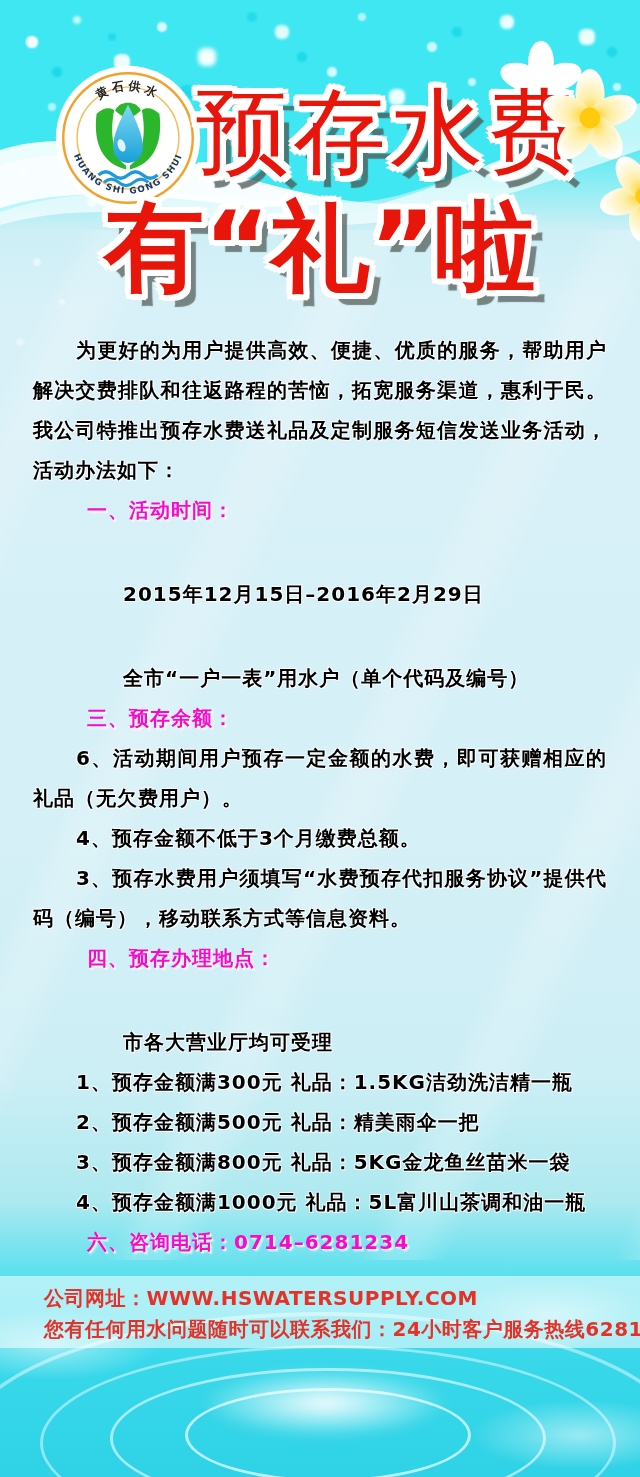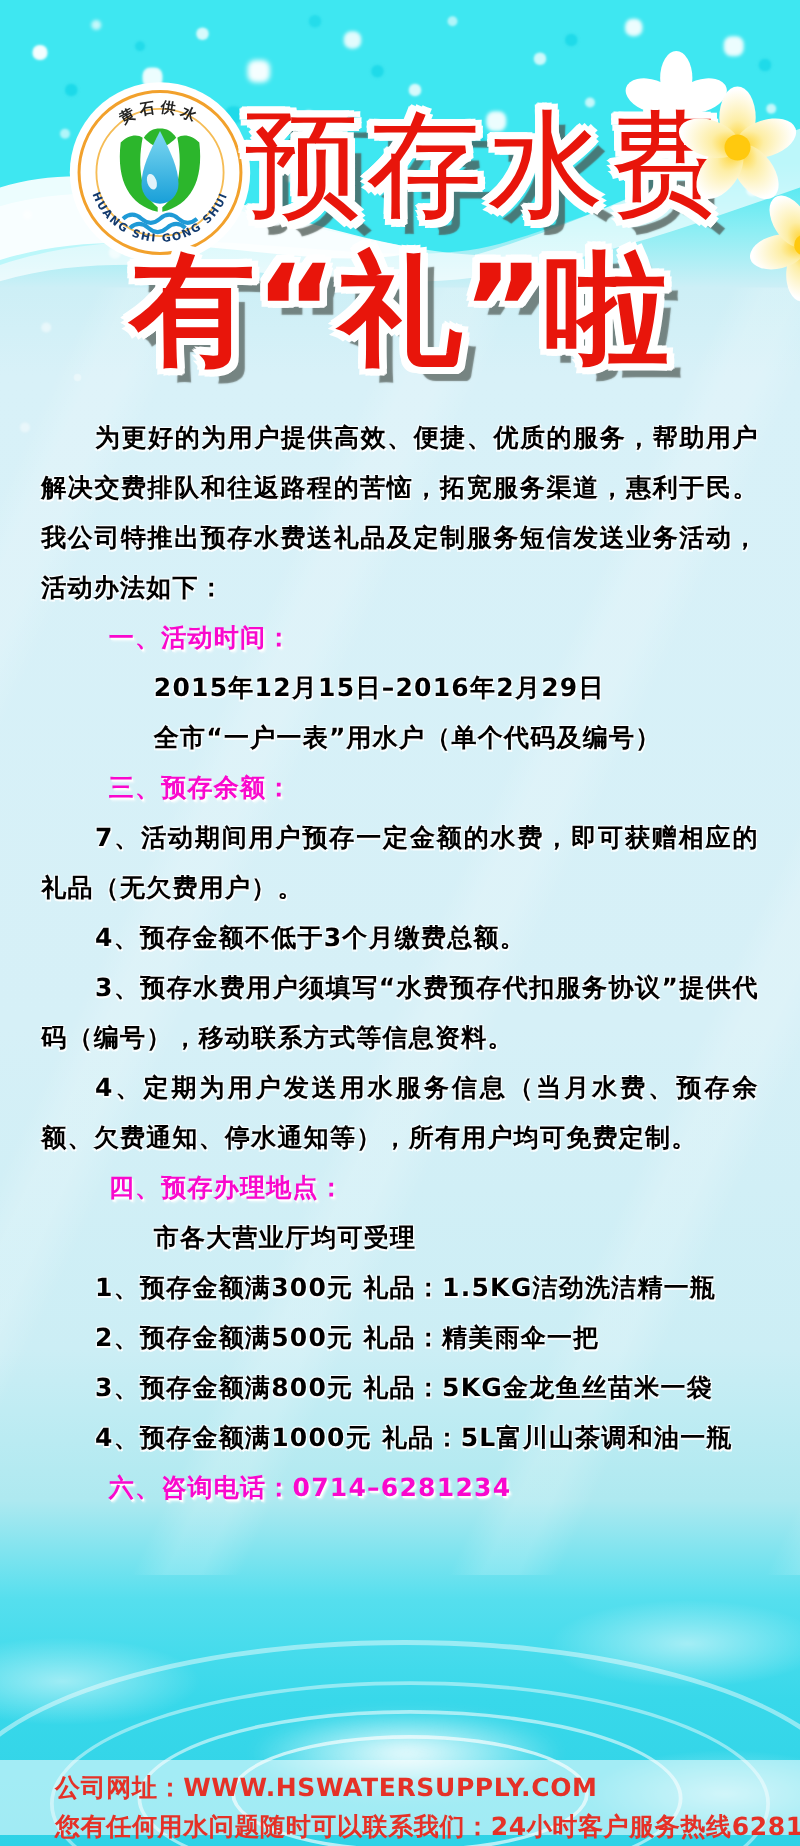--- a/index.html
+++ b/index.html
@@ -77,21 +77,21 @@
   }
   
   .text-block{position:absolute;left:0;right:0;top:330px;z-index:5;}
   .text-block p{
     margin:0 33px;font-size:20px;line-height:40px;font-weight:bold;color:#000;
     letter-spacing:1px;text-align:justify;
     text-shadow:1px 1px 0 rgba(255,255,255,.95),-1px -1px 0 rgba(255,255,255,.7),
                 1px -1px 0 rgba(255,255,255,.7),-1px 1px 0 rgba(255,255,255,.7);
   }
   .text-block p.item{text-indent:2.15em;}
-  .text-block p.content{padding-left:90px;}
+  .text-block p.content{padding-left:90px;margin-top:44px;}
   .text-block p.heading{
     padding-left:54px;color:#f908cd;
     text-shadow:1px 1px 0 rgba(255,255,255,.9),2px 2px 2px rgba(255,255,255,.8);
   }
   
   .ripple{position:absolute;left:0;top:1250px;width:640px;height:227px;overflow:hidden;z-index:1;}
   .ring{position:absolute;border-radius:50%;border:3px solid rgba(255,255,255,.45);}
   .r1{left:-40px;top:62px;width:720px;height:260px;border-width:4px;}
   .r2{left:40px;top:95px;width:570px;height:190px;}
   .r3{left:110px;top:118px;width:430px;height:135px;border-color:rgba(255,255,255,.55);}
@@ -100,21 +100,21 @@
     position:absolute;left:200px;top:118px;width:250px;height:70px;border-radius:50%;
     background:radial-gradient(closest-side,rgba(255,255,255,.95),rgba(255,255,255,0));
     filter:blur(6px);
   }
   .cloud{
     position:absolute;width:220px;height:70px;border-radius:50%;
     background:radial-gradient(closest-side,rgba(255,255,255,.5),rgba(255,255,255,0));
   }
   
   .footer-band{
-    position:absolute;left:0;top:1408px;width:640px;height:60px;z-index:7;
+    position:absolute;left:0;top:1276px;width:640px;height:72px;z-index:7;
     background:rgba(255,255,255,.55);
   }
   .footer-band p{
     margin:0;padding-left:44px;font-size:20px;line-height:31px;font-weight:bold;
     color:#e53127;letter-spacing:.5px;white-space:nowrap;
   }
   .footer-band p:first-child{padding-top:7px;}
 </style>
 </head>
 <body>
@@ -220,24 +220,23 @@
 
   <div class="title1">预存水费</div>
   <div class="title2">有“礼”啦</div>
 
   <div class="text-block">
     <p class="item">为更好的为用户提供高效、便捷、优质的服务，帮助用户解决交费排队和往返路程的苦恼，拓宽服务渠道，惠利于民。我公司特推出预存水费送礼品及定制服务短信发送业务活动，活动办法如下：</p>
     <p class="heading">一、活动时间：</p>
     <p class="content">2015年12月15日–2016年2月29日</p>
     <p class="content">全市“一户一表”用水户（单个代码及编号）</p>
     <p class="heading">三、预存余额：</p>
-    <p class="item">7、活动期间用户预存一定金额的水费，即可获赠相应的礼品（无欠费用户）。</p>
+    <p class="item">6、活动期间用户预存一定金额的水费，即可获赠相应的礼品（无欠费用户）。</p>
     <p class="item">4、预存金额不低于3个月缴费总额。</p>
     <p class="item">3、预存水费用户须填写“水费预存代扣服务协议”提供代码（编号），移动联系方式等信息资料。</p>
-    <p class="item">4、定期为用户发送用水服务信息（当月水费、预存余额、欠费通知、停水通知等），所有用户均可免费定制。</p>
     <p class="heading">四、预存办理地点：</p>
     <p class="content">市各大营业厅均可受理</p>
     <p class="item">1、预存金额满300元  礼品：1.5KG洁劲洗洁精一瓶</p>
     <p class="item">2、预存金额满500元  礼品：精美雨伞一把</p>
     <p class="item">3、预存金额满800元  礼品：5KG金龙鱼丝苗米一袋</p>
     <p class="item">4、预存金额满1000元 礼品：5L富川山茶调和油一瓶</p>
     <p class="heading">六、咨询电话：0714–6281234</p>
   </div>
 
   <div class="footer-band">

